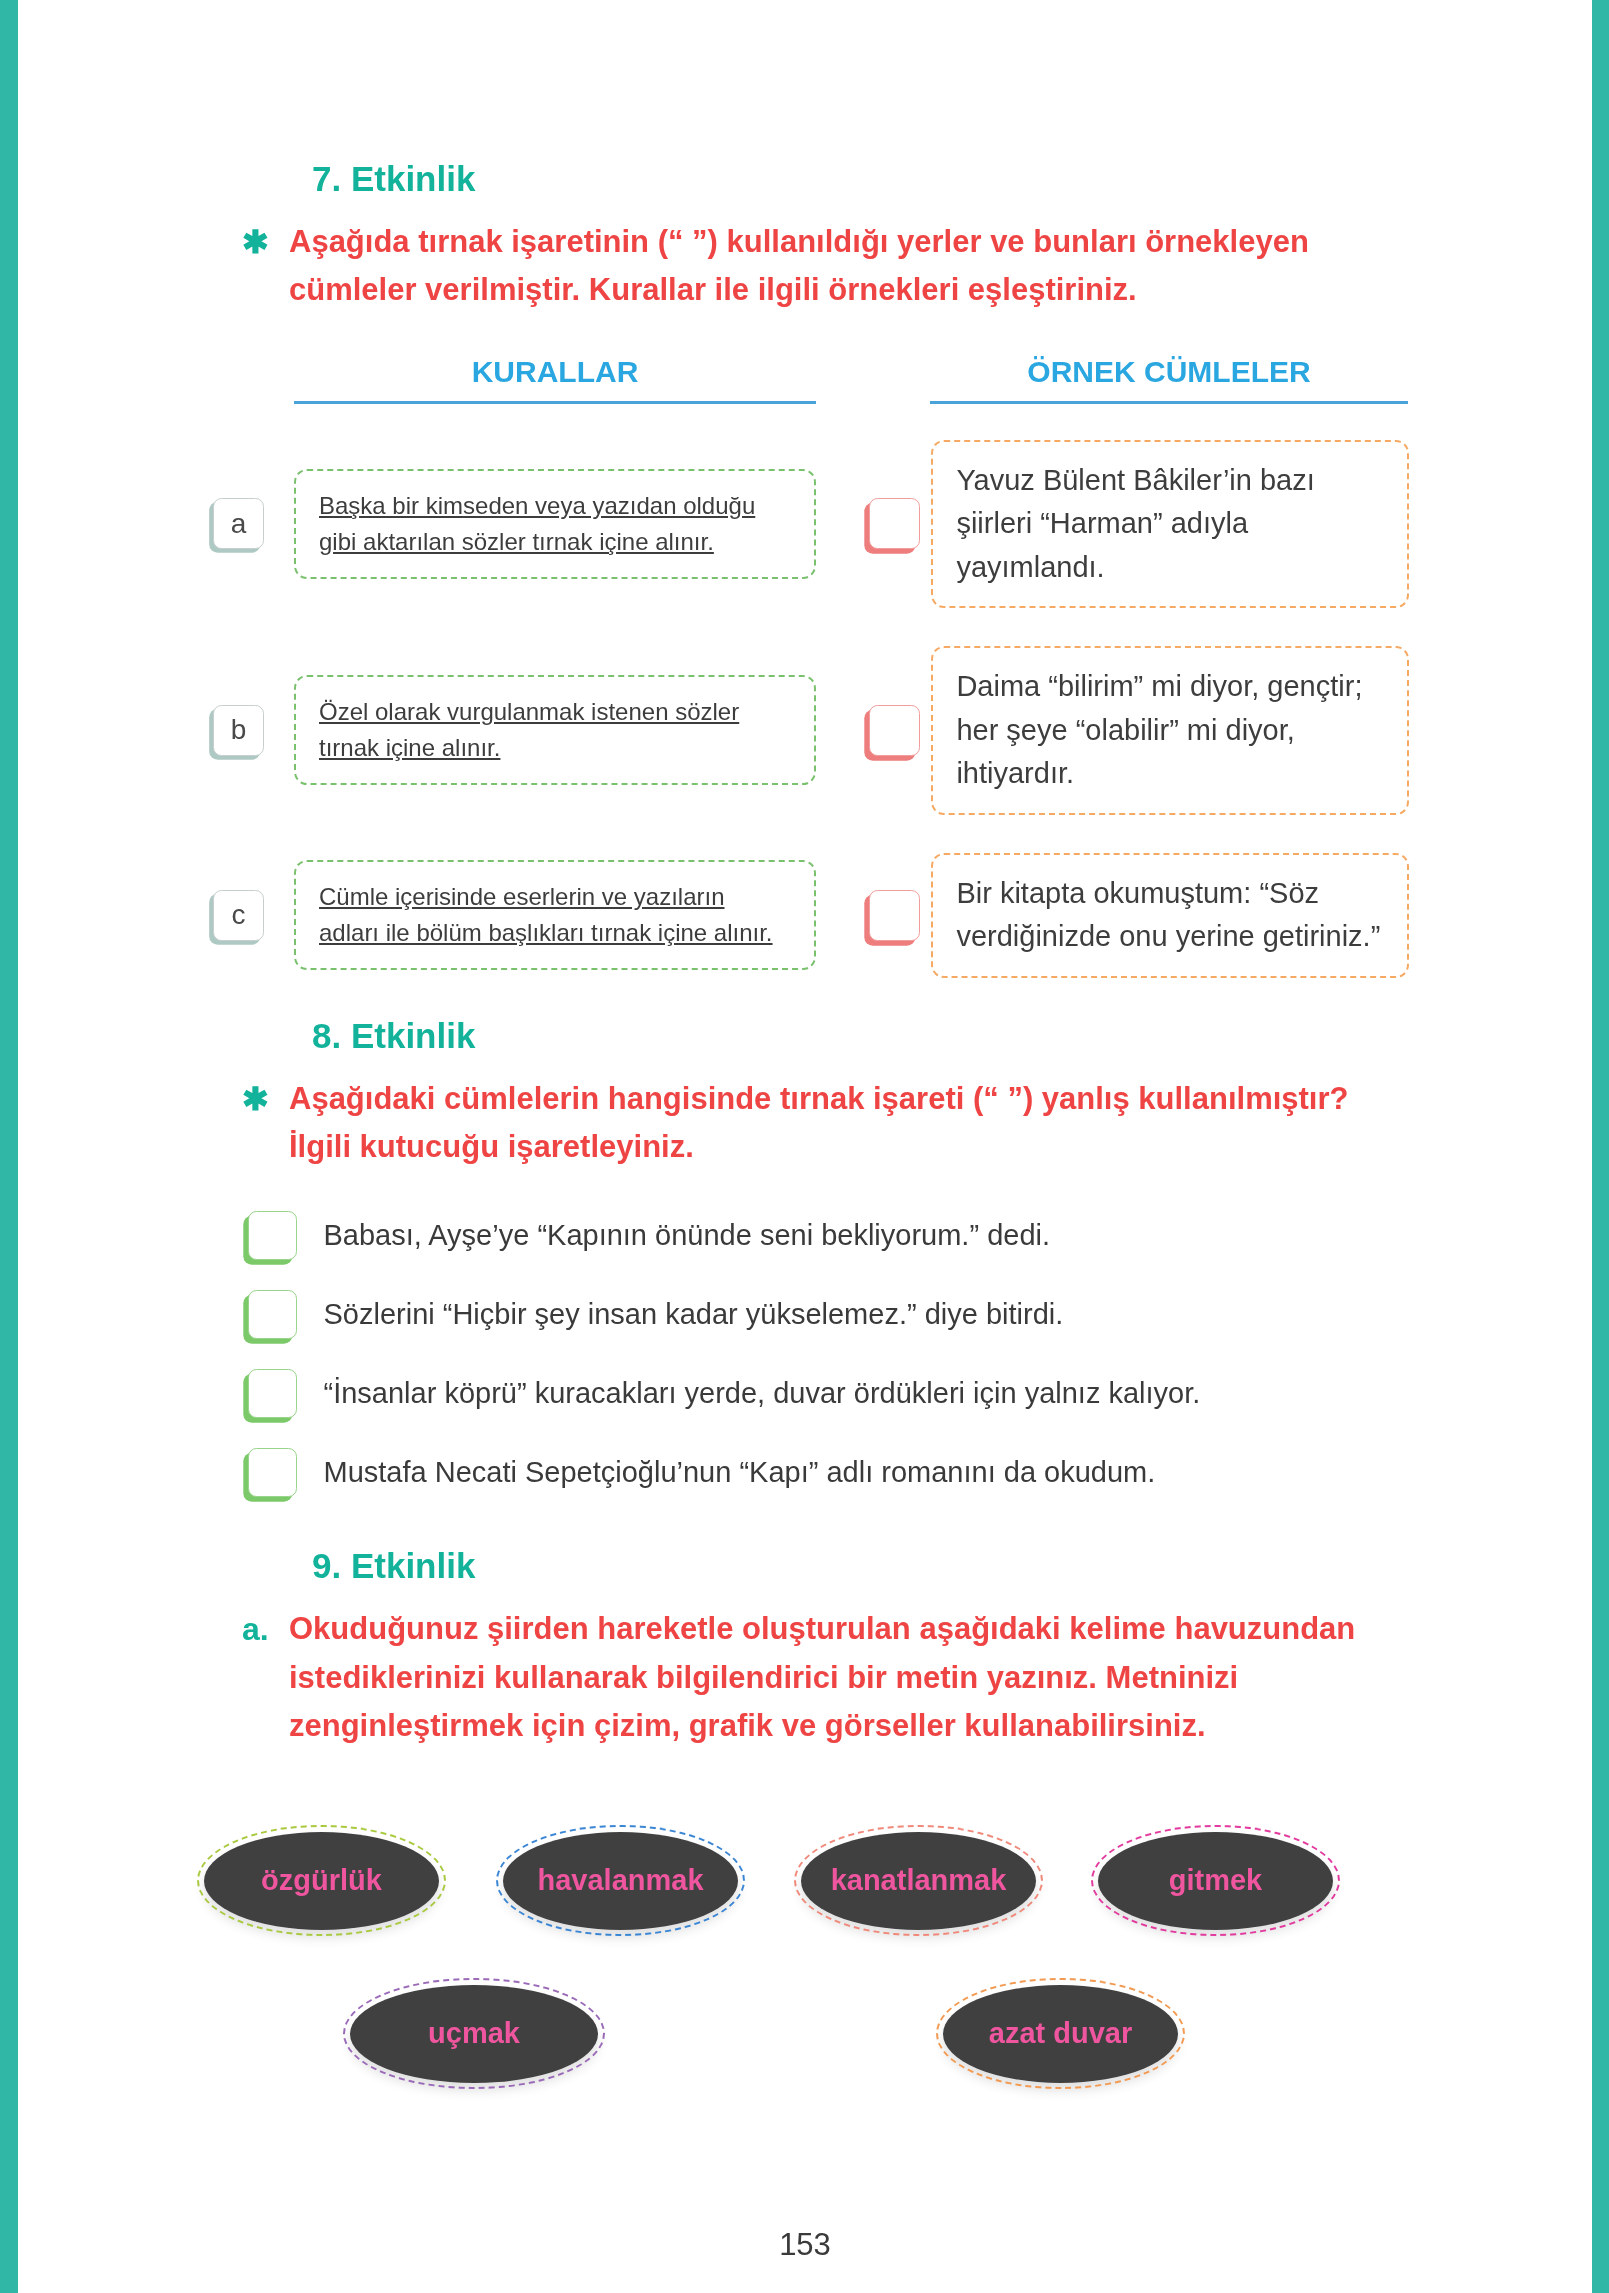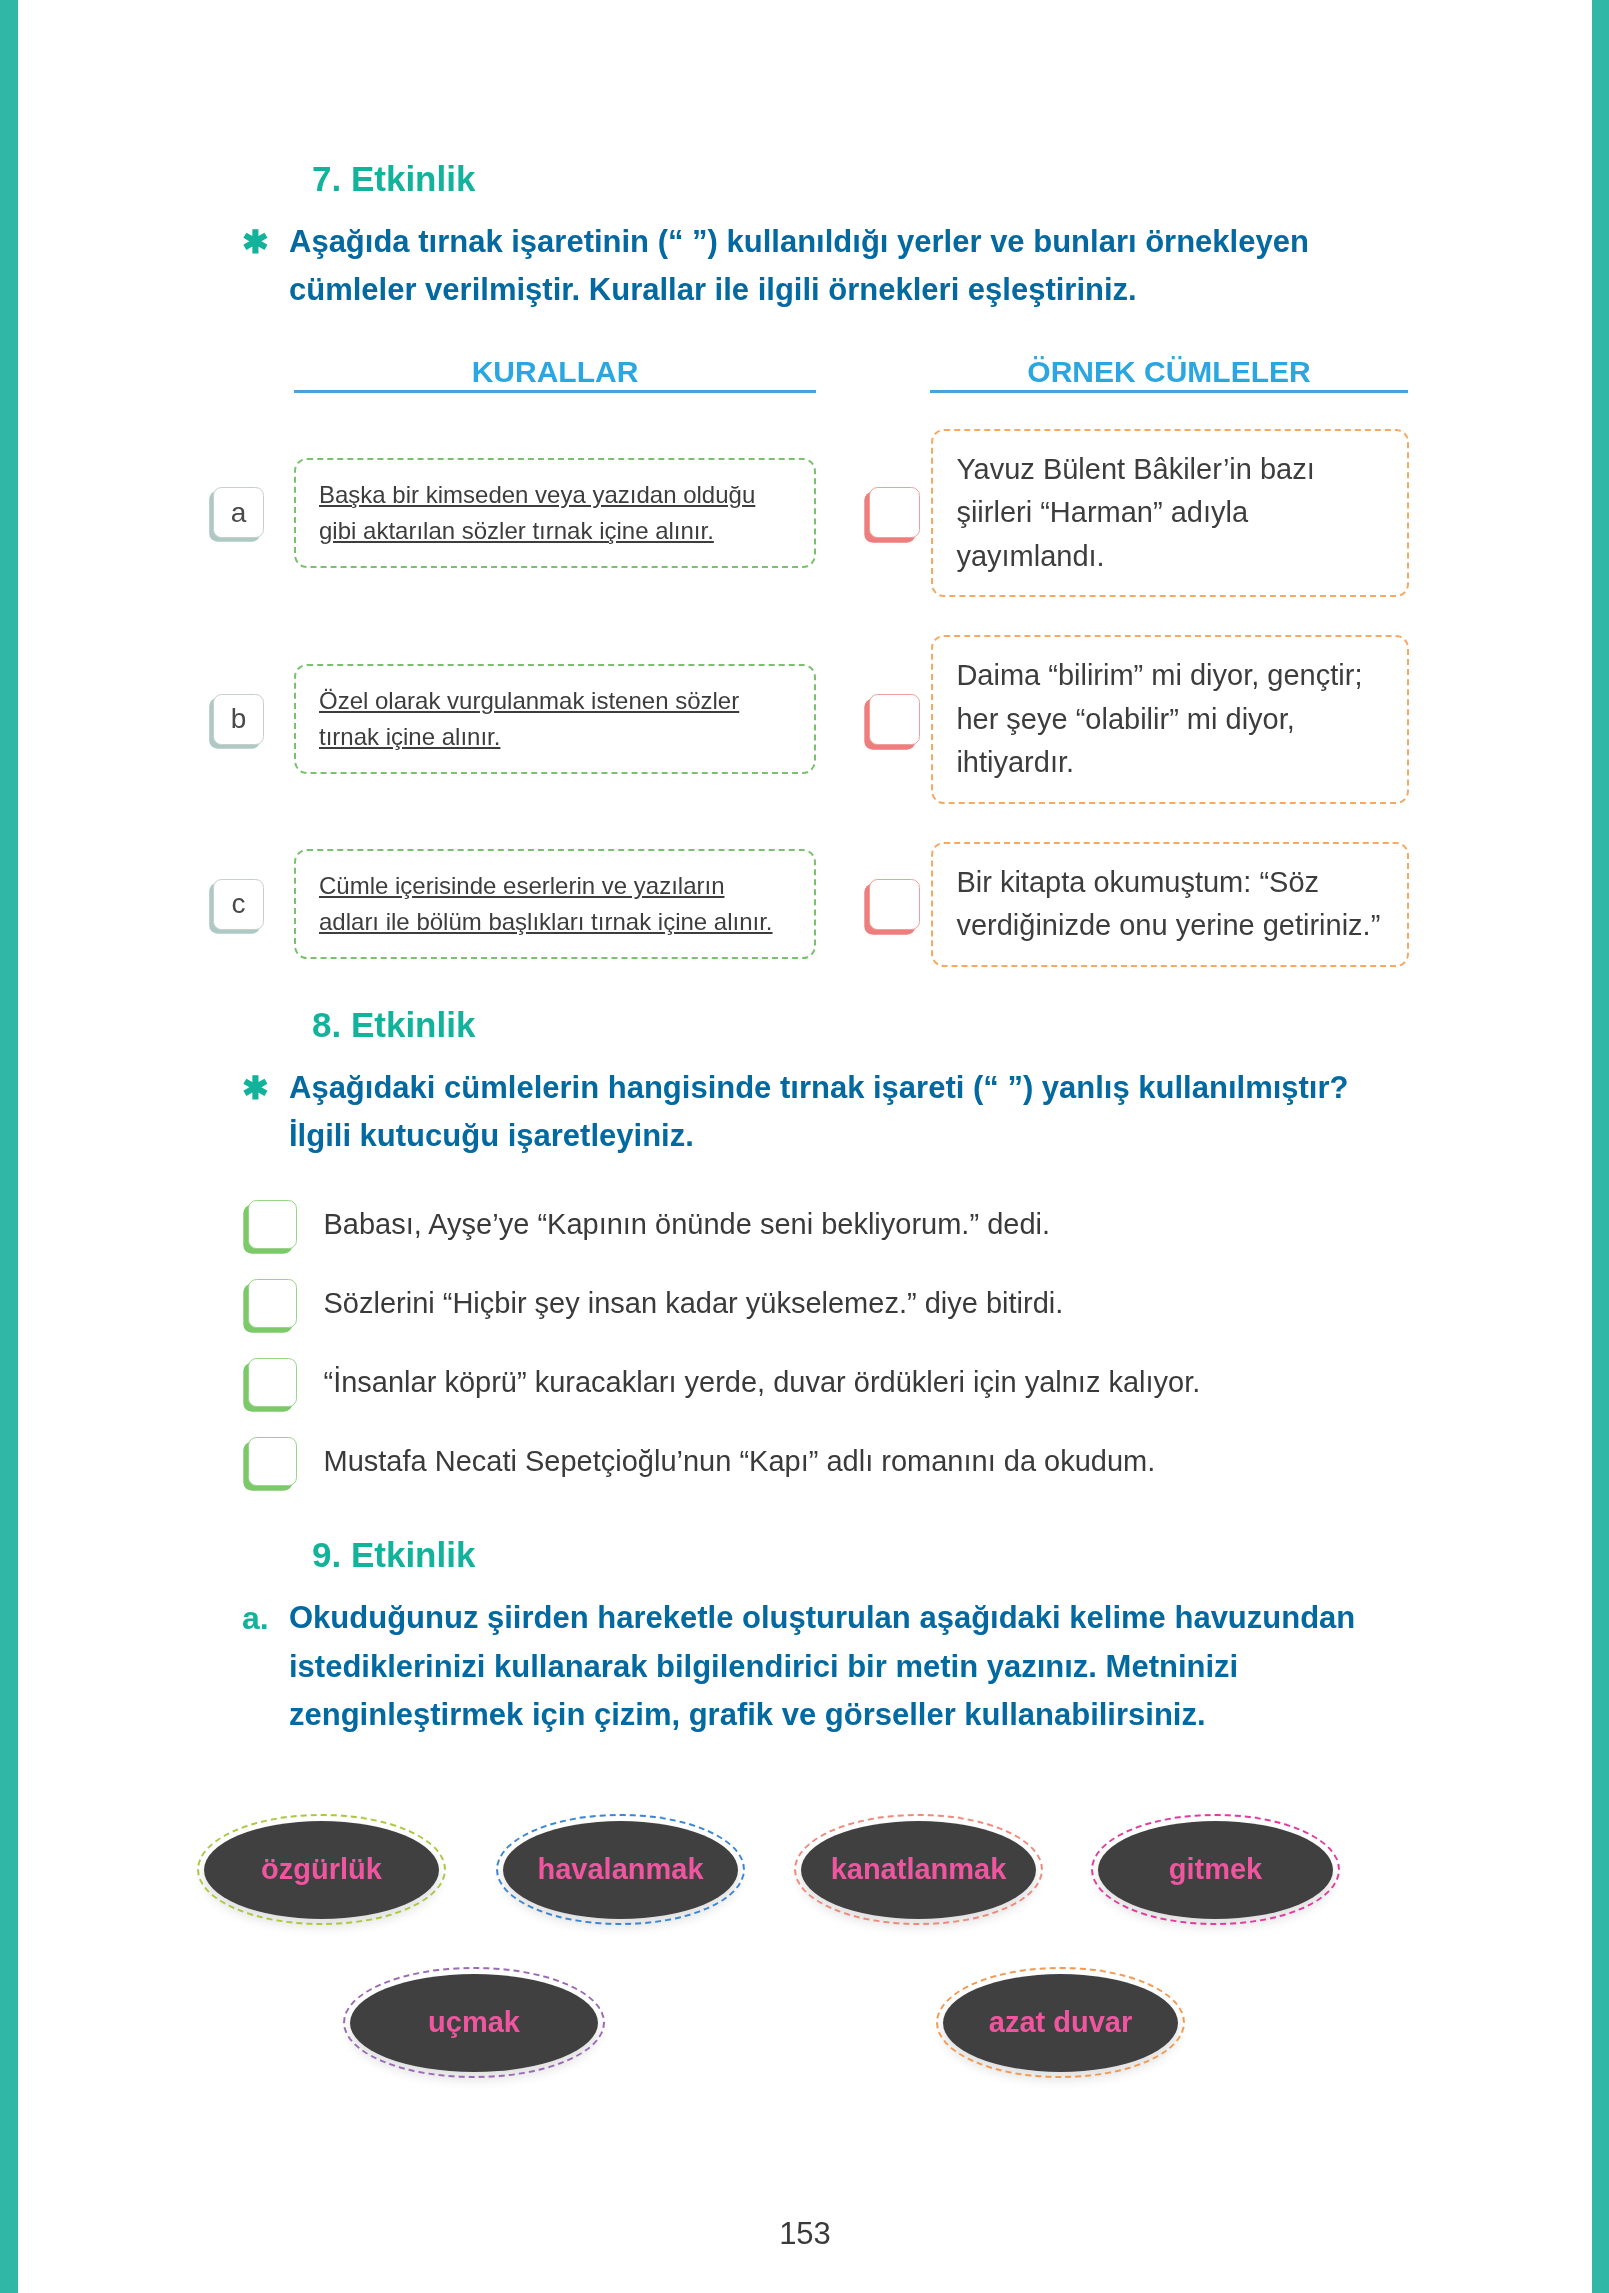--- a/index.html
+++ b/index.html
@@ -11,28 +11,28 @@
   .edge-bar { position:absolute; top:0; bottom:0; width:18px; background:#31b7a5; }
   .edge-bar.left { left:0; }
   .edge-bar.right { right:0; }
 
   .content { padding-top:159px; }
 
   .act-title { margin:0 0 19px 312px; font-size:35px; font-weight:bold; color:#12b39a; }
 
   .instr-row { display:flex; margin-left:242px; margin-bottom:40px; }
   .bullet { flex:0 0 47px; font-size:32px; line-height:1.5; color:#12b39a; font-weight:bold; }
-  .instr { margin:0; max-width:1079px; font-weight:bold; font-size:31px; line-height:1.56; color:#0369a1; }
+  .instr { margin:0; max-width:1079px; font-weight:bold; font-size:31px; line-height:1.56; color:#ef4444; }
 
   
   .match-headers { display:flex; margin-left:213px; margin-bottom:36px; }
   .mh-sp1 { width:81px; }
   .mh-sp2 { width:114px; }
   .col-header { font-size:30px; font-weight:bold; color:#2aa7e0; text-align:center;
-                padding-bottom:1px; border-bottom:3.8px solid #4aa3d8; }
+                padding-bottom:12px; border-bottom:3.8px solid #4aa3d8; }
   .col-header.rules { width:522px; }
   .col-header.examples { width:478px; }
 
   .match-row { display:flex; align-items:center; margin-left:213px; margin-bottom:38px; }
   .letter-box { flex:0 0 49px; height:49px; margin-right:30px; background:#fff;
                 border:1.9px solid #c6cfce; border-radius:8.5px; box-shadow:-3.8px 3.8px 0 #aec9c3;
                 display:flex; align-items:center; justify-content:center;
                 font-size:28px; color:#4a4a4a; }
   .rule-box { flex:0 0 522px; box-sizing:border-box; border:2.8px dashed #79c16d;
               border-radius:13.2px; padding:17px 23px; font-size:24px; line-height:1.5;text-decoration:underline; }

